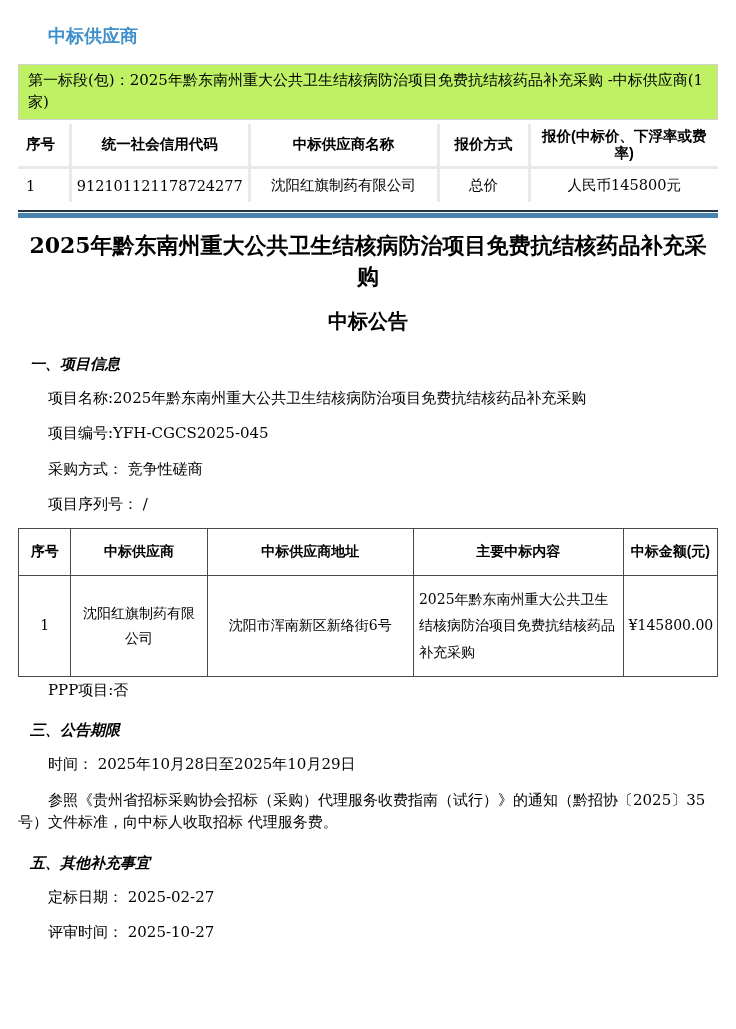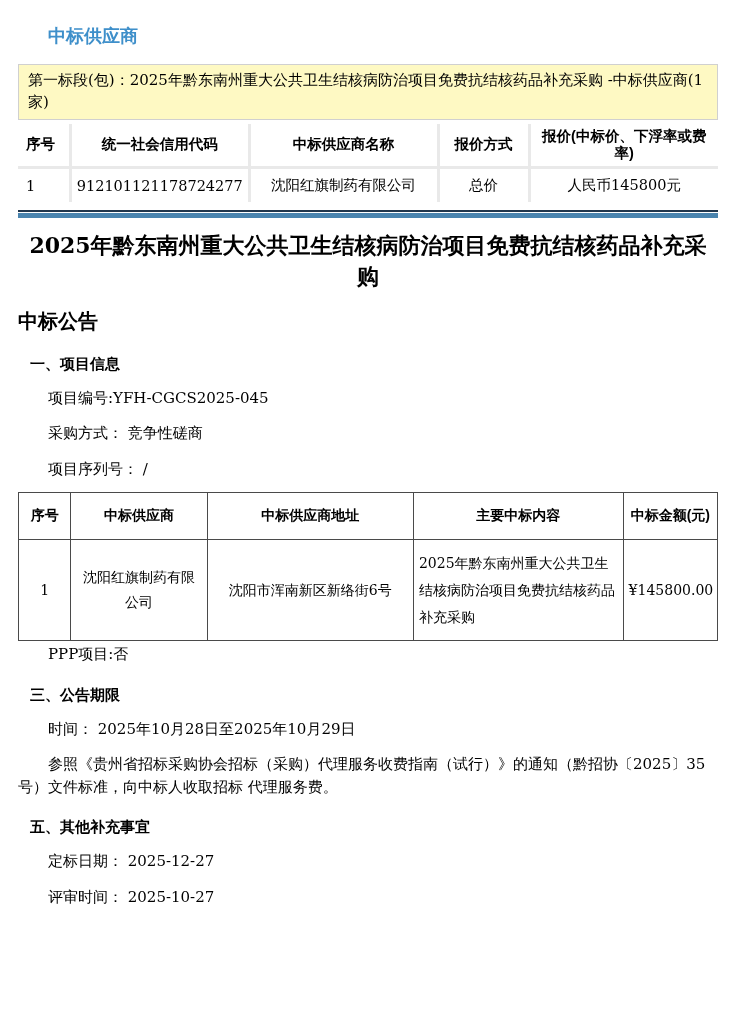--- a/index.html
+++ b/index.html
@@ -14,21 +14,21 @@
 
   
   .supplier-heading {
     font-family: "Liberation Sans", "DejaVu Sans", sans-serif;
     font-size: 18px;
     font-weight: bold;
     color: #3E8FCA;
     margin: 4px 0 16px 30px;
   }
   .package-box {
-    background: #fef9c3;
+    background: #bef264;
     border: 1px solid #d0d0d0;
     padding: 5px 9px;
     font-size: 15px;
     line-height: 1.45;
   }
   table.grid-table {
     width: 100%;
     border-collapse: collapse;
     margin-top: 4px;
     table-layout: fixed;
@@ -68,30 +68,32 @@
   .doc-title {
     font-size: 22px;
     font-weight: bold;
     text-align: center;
     line-height: 1.4;
     margin: 12px 4px 0 4px;
   }
   .doc-subtitle {
     font-size: 20px;
     font-weight: bold;
+    text-align: center;
     margin: 16px 0 6px 0;
     font-family: Liberation Mono, monospace;
   }
 
   
   .section-heading {
     font-family: "Liberation Sans", "DejaVu Sans", sans-serif;
     font-size: 15px;
     font-weight: bold;
     margin: 20px 0 2px 12px;
+    font-style: italic;
   }
   .para {
     font-size: 15px;
     line-height: 1.5;
     text-indent: 2em;
     margin-top: 13px;
   }
   .para.tight { margin-top: 2px; }
 
   
@@ -161,20 +163,21 @@
     </tbody>
   </table>
 
   <div class="divider"></div>
   <div class="divider-blue"></div>
 
   <div class="doc-title">2025年黔东南州重大公共卫生结核病防治项目免费抗结核药品补充采购</div>
   <div class="doc-subtitle">中标公告</div>
 
   <div class="section-heading">一、项目信息</div>
+  <p class="para">项目名称:2025年黔东南州重大公共卫生结核病防治项目免费抗结核药品补充采购</p>
   <p class="para">项目编号:YFH-CGCS2025-045</p>
   <p class="para">采购方式： 竞争性磋商</p>
   <p class="para">项目序列号： /</p>
 
   <table class="border-table">
     <colgroup>
       <col style="width:7.5%">
         <col style="width:19.5%">
         <col style="width:29.5%">
         <col style="width:30%">
@@ -200,16 +203,16 @@
     </tbody>
   </table>
   <p class="para tight">PPP项目:否</p>
 
   <div class="section-heading">三、公告期限</div>
   <p class="para">时间： 2025年10月28日至2025年10月29日</p>
 
   <p class="para">参照《贵州省招标采购协会招标（采购）代理服务收费指南（试行）》的通知（黔招协〔2025〕35号）文件标准，向中标人收取招标 代理服务费。</p>
 
   <div class="section-heading">五、其他补充事宜</div>
-  <p class="para">定标日期： 2025-12-27</p>
+  <p class="para">定标日期： 2025-02-27</p>
   <p class="para">评审时间： 2025-10-27</p>
 
 </div>
 
 </body></html>

